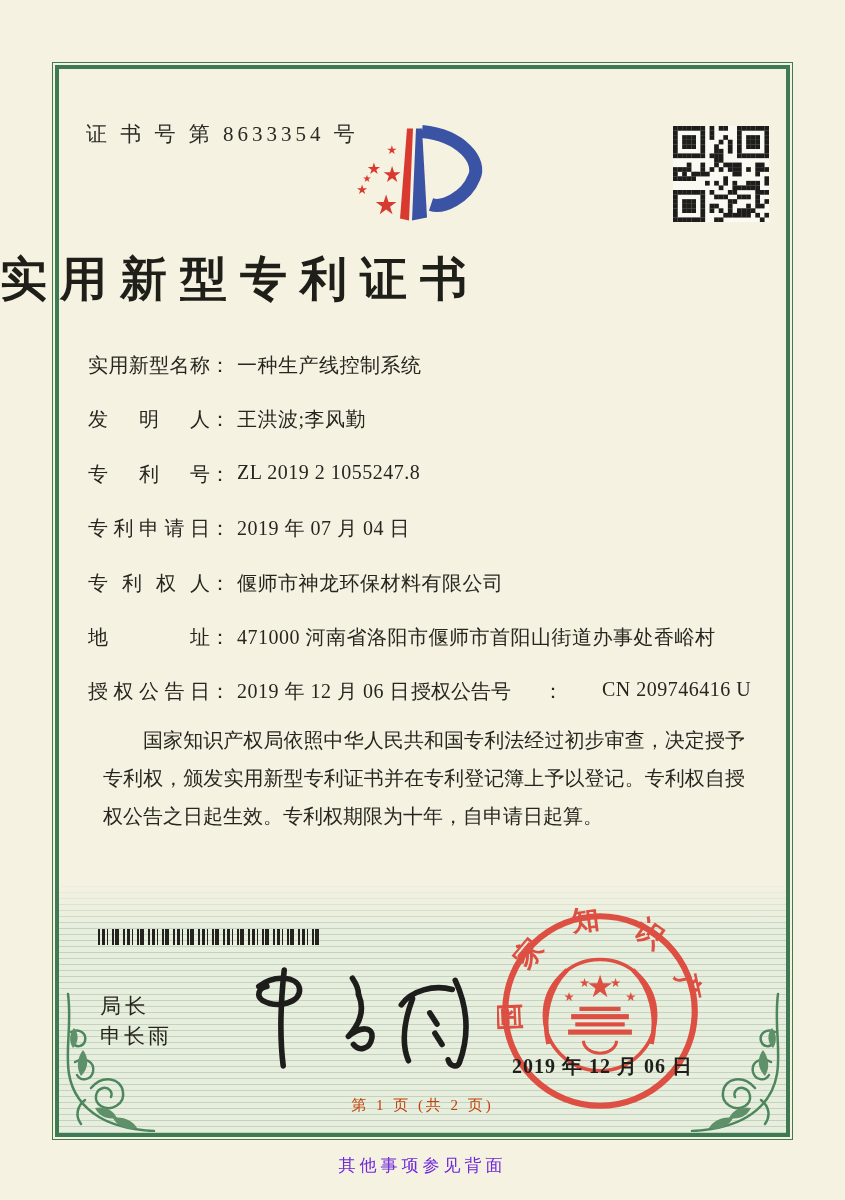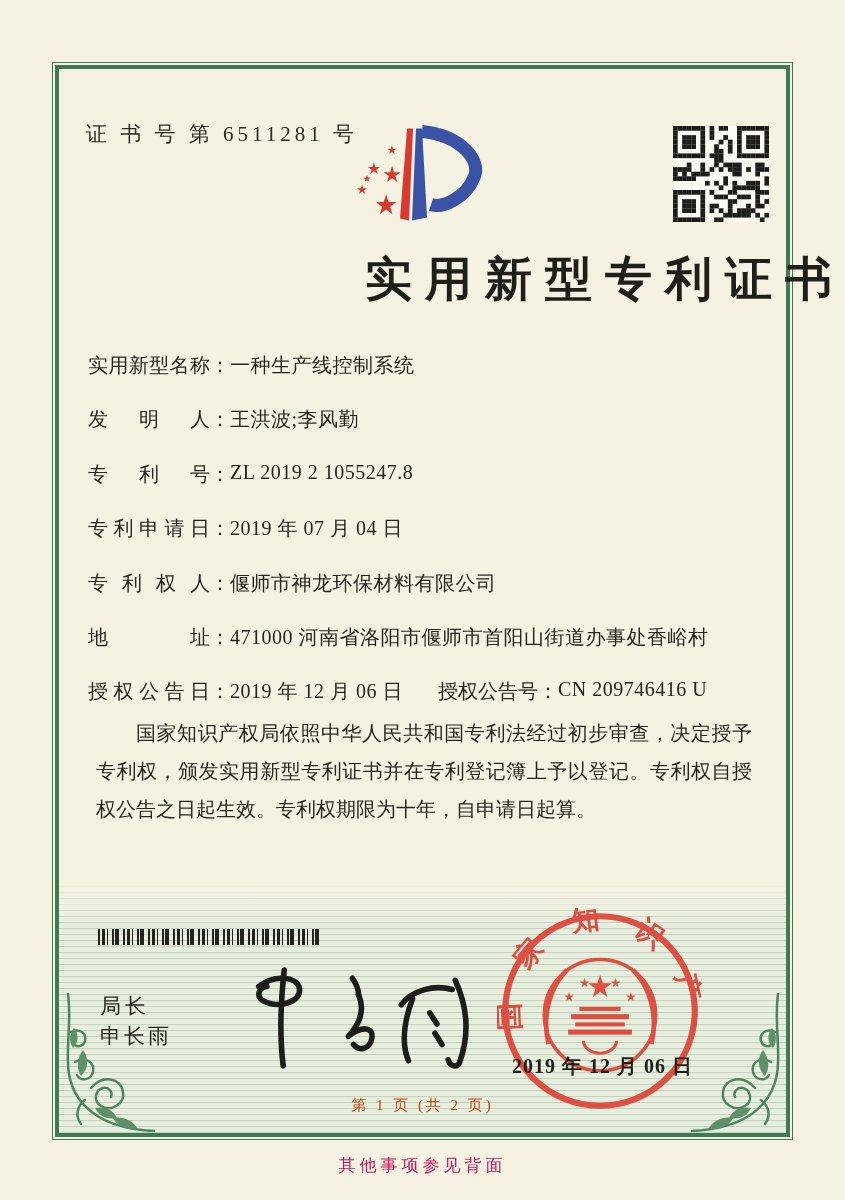--- a/index.html
+++ b/index.html
@@ -39,38 +39,38 @@
   }
   
   .cert-no{
     position:absolute;left:86px;top:120px;
     font-size:21px;letter-spacing:4px;color:#2b2b24;
   }
   .logo{position:absolute;left:336px;top:114px;width:170px;height:118px;}
   .qr{position:absolute;left:673px;top:126px;width:96px;height:96px;background:#fbfaf2;}
   .title{
     position:absolute;left:0;top:248px;width:100%;
-    text-align:right;font-size:47px;font-weight:bold;
+    text-align:left;font-size:47px;font-weight:bold;
     letter-spacing:13px;color:#1f1f1a;
   }
   
   .rows{position:absolute;left:88px;top:352px;width:680px;font-size:20px;}
   .row{position:relative;display:flex;height:54.4px;align-items:flex-start;}
   .flabel{
     display:inline-block;width:122px;flex:none;
     text-align:justify;text-align-last:justify;text-justify:inter-character;
     white-space:nowrap;
   }
   .colon{flex:none;}
-  .fvalue{white-space:nowrap;letter-spacing:0.5px;}
-  .pair2{position:absolute;left:350px;top:0;display:flex;}
+  .fvalue{margin-left:7px;white-space:nowrap;letter-spacing:0.5px;}
+  .pair2{position:absolute;left:323px;top:0;display:flex;gap:32px;}
   
   .paras{position:absolute;left:88px;top:706px;width:672px;}
   .paras p{
-    margin:8px;font-size:20px;line-height:38px;
+    margin:15px;font-size:20px;line-height:38px;
     text-indent:2em;text-align:justify;color:#26261f;
   }
   
   .barcode{
     position:absolute;left:98px;top:929px;width:224px;height:16px;
     background:repeating-linear-gradient(90deg,
       #23221f 0 2px, transparent 2px 4px,
       #23221f 4px 7px, transparent 7px 9px,
       #23221f 9px 10px, transparent 10px 14px,
       #23221f 14px 16px, transparent 16px 17px,
@@ -83,21 +83,21 @@
   .seal-date{
     position:absolute;left:505px;top:1053px;width:195px;
     text-align:center;font-size:20px;letter-spacing:1px;color:#1e1e1a;font-weight:bold;
   }
   .page-indicator{
     position:absolute;left:0;top:1096px;width:100%;
     text-align:center;font-size:15px;letter-spacing:3px;color:#c2410c;
   }
   .back-note{
     position:absolute;left:0;top:1154px;width:100%;
-    text-align:center;font-size:17px;letter-spacing:4px;color:#be185d;
+    text-align:center;font-size:17px;letter-spacing:4px;color:#6d28d9;
   }
   .ornament{position:absolute;width:95px;height:140px;}
   .ornament.bl{left:61px;top:992px;}
   .ornament.br{left:690px;top:992px;transform:scaleX(-1);}
 </style>
 </head>
 <body>
 
 <div class="page">
 
@@ -137,21 +137,21 @@
       </g>
       <g fill="#5e9069">
         <path d="M34,116 c10,-2 18,2 22,10 c-10,2 -18,-2 -22,-10"></path>
         <path d="M52,126 c10,-2 20,3 24,10 c-10,3 -20,-2 -24,-10"></path>
         <path d="M20,84 c8,-8 8,-18 2,-26 c-6,8 -7,18 -2,26"></path>
         <path d="M12,56 c6,-6 6,-14 1,-20 c-5,6 -5,14 -1,20"></path>
       </g>
     </svg>
   </div>
 
-  <div class="cert-no">证 书 号 第 6511281 号</div>
+  <div class="cert-no">证 书 号 第 8633354 号</div>
 
   <div class="logo">
     <svg viewBox="0 0 170 115" width="170" height="118">
       <g fill="#d93a30">
         <polygon points="71,13 77,13 73,105 64,103"></polygon>
         <text x="56" y="38" font-size="12" text-anchor="middle">★</text>
         <text x="38" y="58" font-size="16" text-anchor="middle">★</text>
         <text x="56" y="66" font-size="22" text-anchor="middle">★</text>
         <text x="31" y="66" font-size="10" text-anchor="middle">★</text>
         <text x="26" y="78" font-size="13" text-anchor="middle">★</text>

